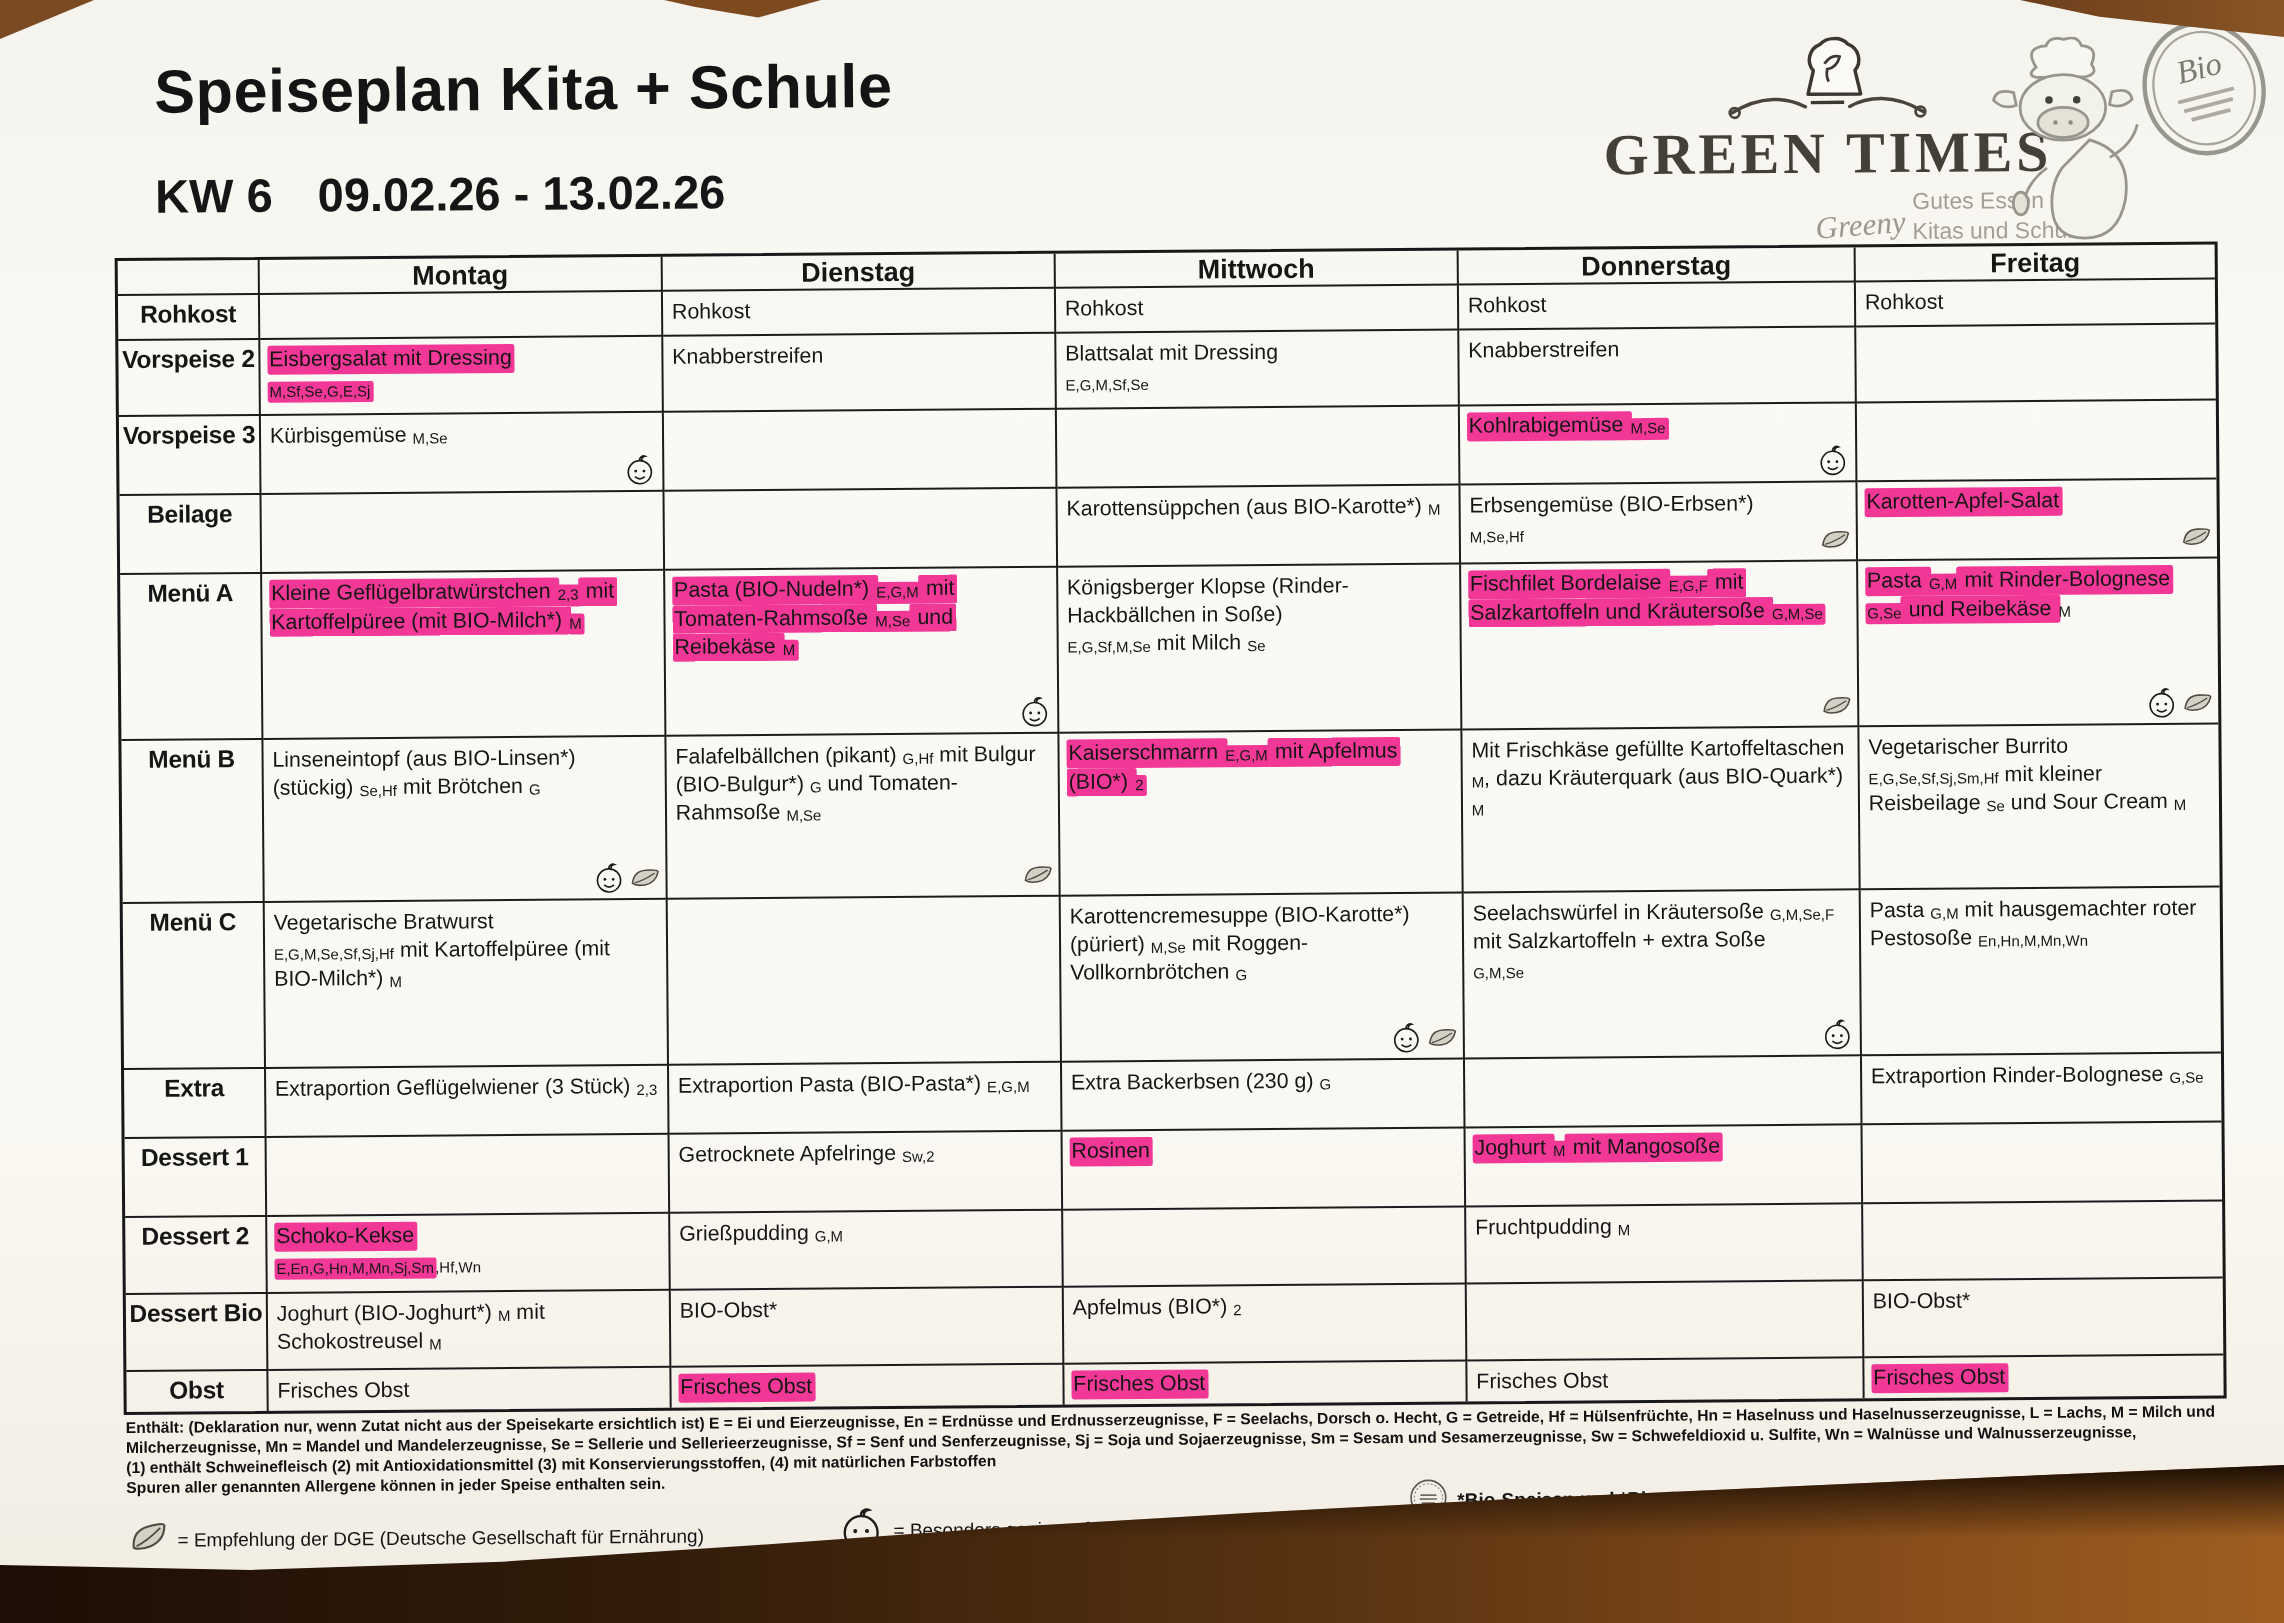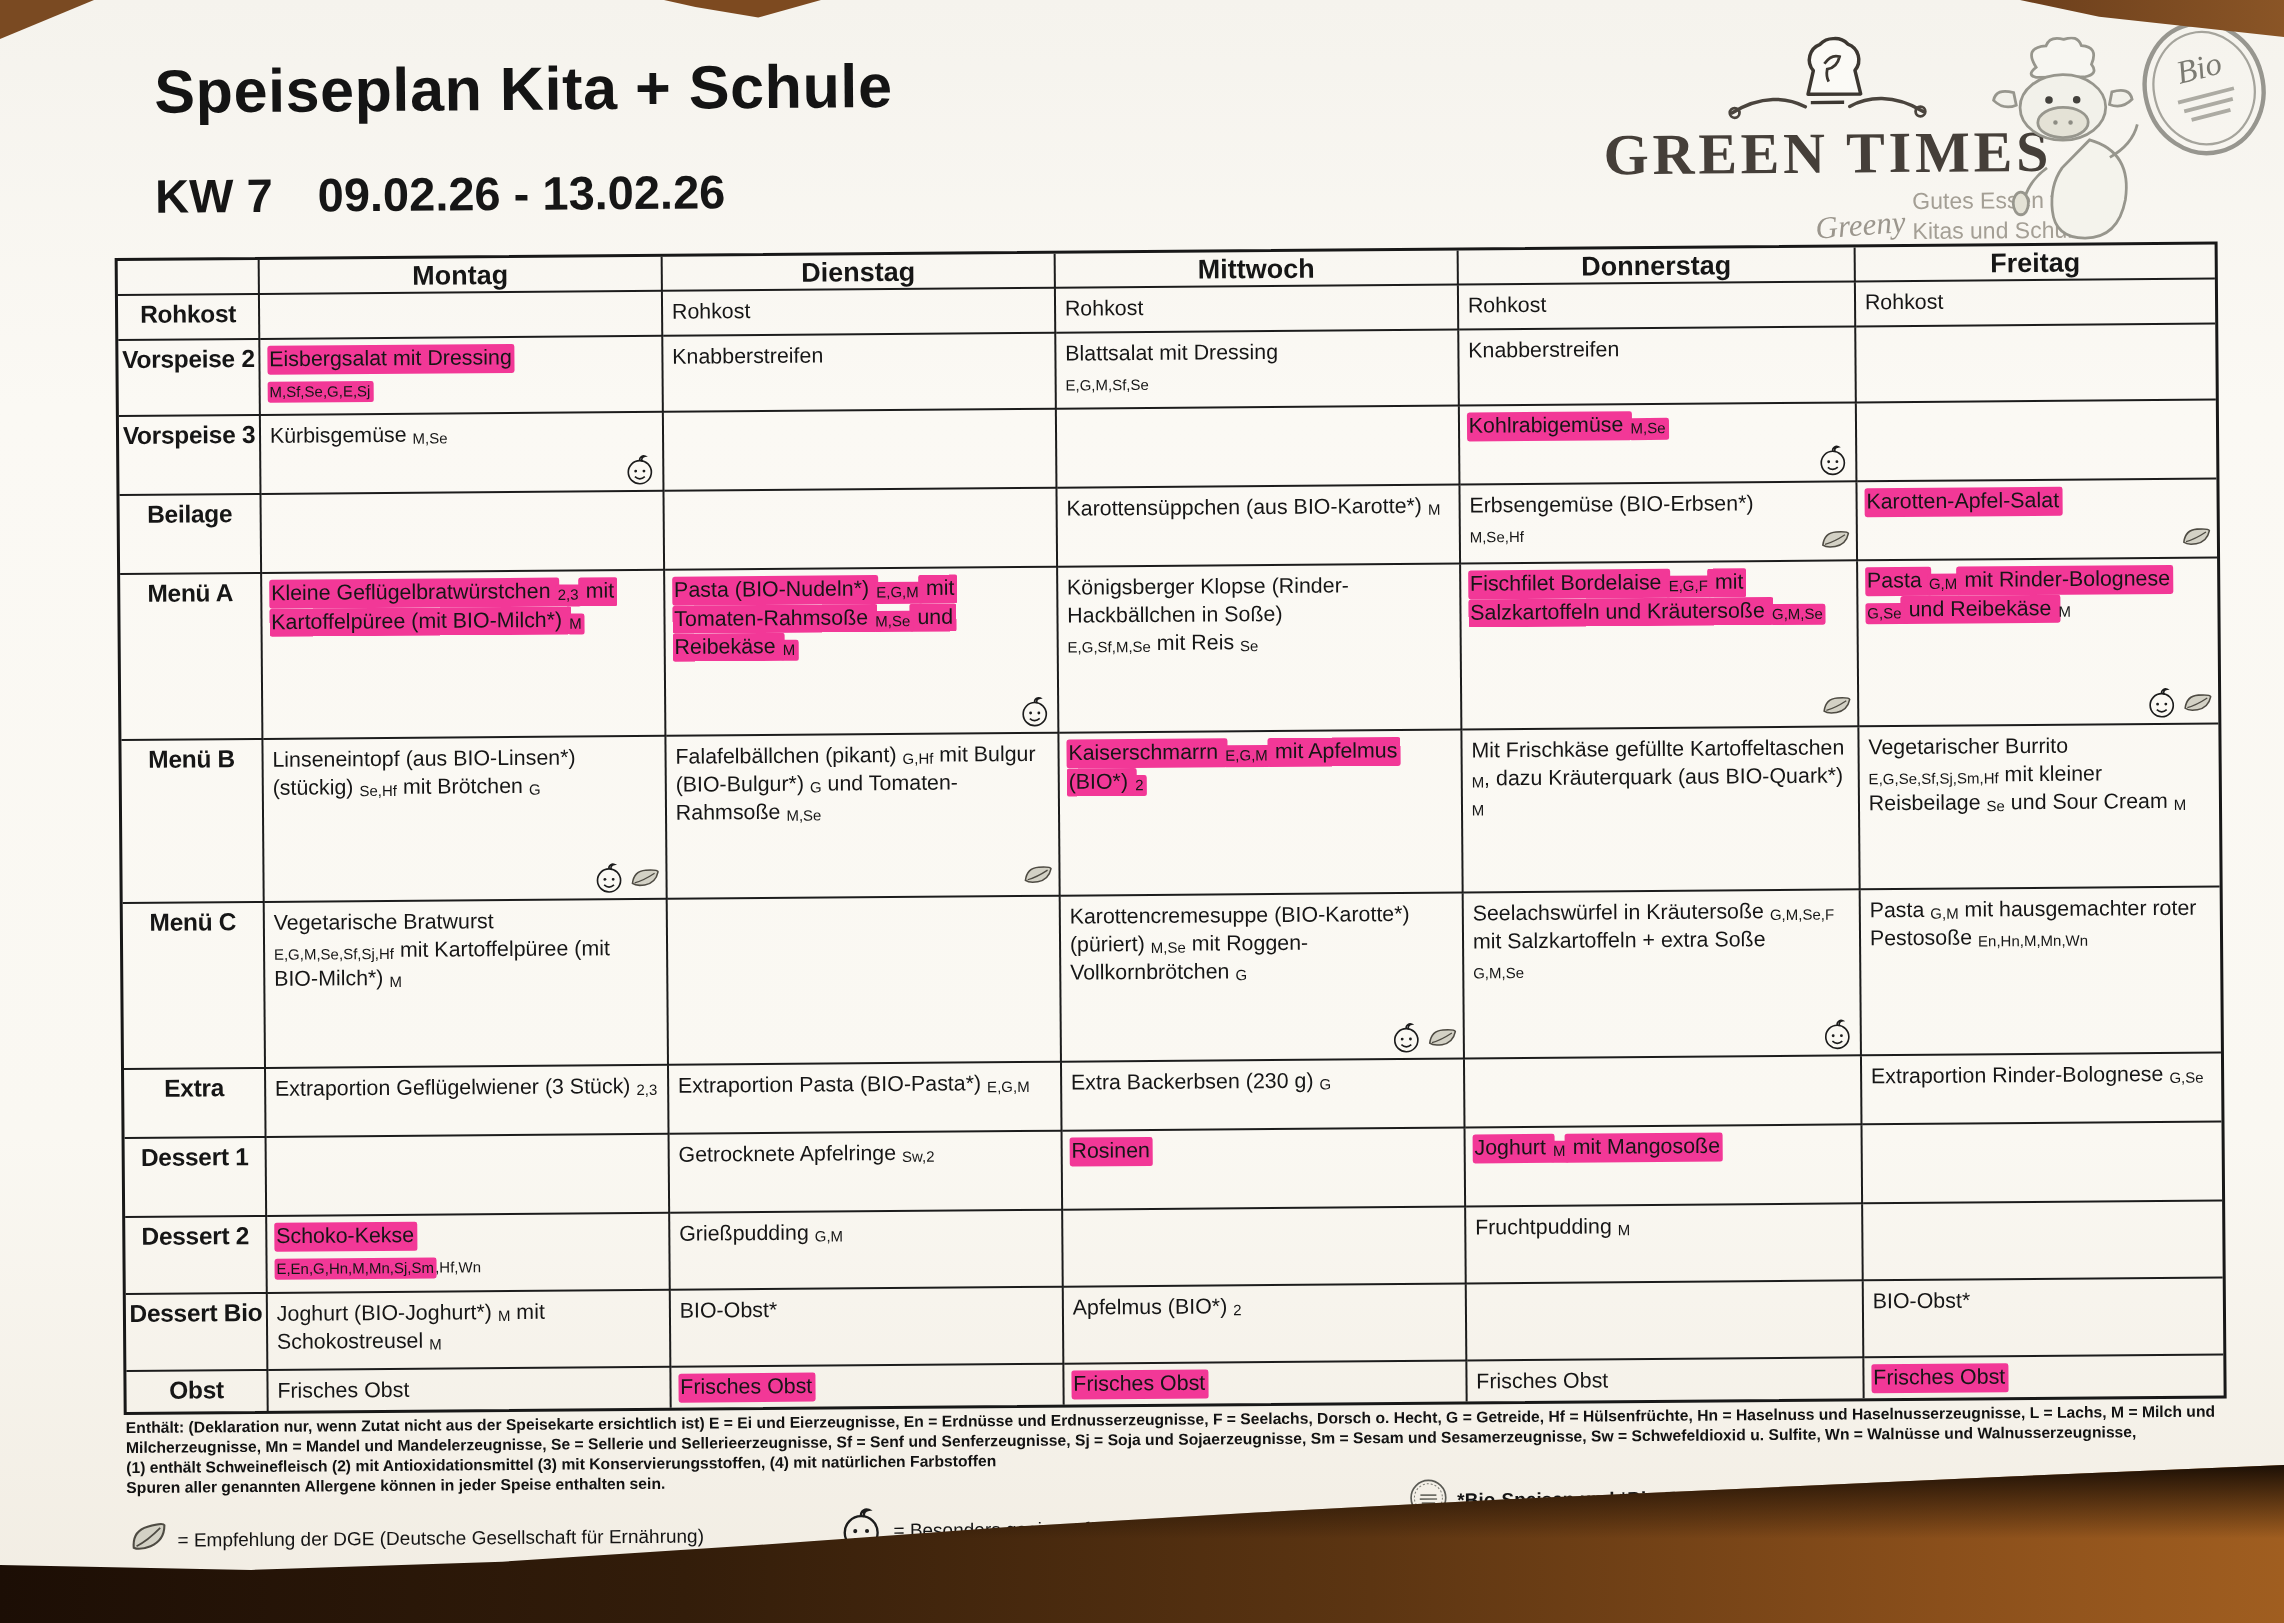--- a/index.html
+++ b/index.html
@@ -65,21 +65,21 @@
   #co-tel { left:1054px; top:1565px !important; } #co-fax { left:1281px; top:1562px !important; }
   #co-mail { left:1548px; top:1560px !important; } #co-web { left:1857px; top:1555px !important; }
 </style>
 </head>
 <body>
 
 <div id="sheet">
 
   <h1 id="page-title">Speiseplan Kita + Schule</h1>
   <div id="kw-line">
-    <span>KW 7</span><span class="range">09.02.26 - 13.02.26</span>
+    <span>KW 6</span><span class="range">09.02.26 - 13.02.26</span>
   </div>
 
   <div id="chefhat">
     <svg width="208" height="104" viewBox="0 0 300 150">
       <path d="M12 122 C55 96 92 100 118 114" fill="none" stroke="#4a443d" stroke-width="5" stroke-linecap="round"></path>
       <circle cx="16" cy="122" r="7" fill="none" stroke="#4a443d" stroke-width="4"></circle>
       <path d="M288 122 C245 96 208 100 182 114" fill="none" stroke="#4a443d" stroke-width="5" stroke-linecap="round"></path>
       <circle cx="284" cy="122" r="7" fill="none" stroke="#4a443d" stroke-width="4"></circle>
       <path d="M122 96 l8 -34 a24 24 0 0 1 10 -38 a26 26 0 0 1 20 -8 a26 26 0 0 1 20 8 a24 24 0 0 1 10 38 l8 34 z" fill="#fbfaf6" stroke="#3c3731" stroke-width="5" stroke-linejoin="round"></path>
       <path d="M146 52 q10 -14 22 -10 q-4 16 -18 18 q-2 10 2 18" fill="none" stroke="#3c3731" stroke-width="4"></path>
@@ -191,21 +191,21 @@
           <span>
             <svg width="33" height="33" viewBox="0 0 60 60">
               <circle cx="30" cy="35" r="21" fill="none" stroke="#1c1c1c" stroke-width="3"></circle>
               <path d="M30 14 c-1 -7 6 -10 10 -8 c-6 1 -7 5 -6 9" fill="none" stroke="#1c1c1c" stroke-width="3"></path>
               <circle cx="22.5" cy="33" r="2.6" fill="#1c1c1c"></circle>
               <circle cx="37.5" cy="33" r="2.6" fill="#1c1c1c"></circle>
               <path d="M21 43 q9 8 18 0" fill="none" stroke="#1c1c1c" stroke-width="3"></path>
             </svg>
           </span>
         </div></div>
-      <div class="cell"><span>Königsberger Klopse (Rinder-Hackbällchen in Soße)</span><br><span class="al ">E,G,Sf,M,Se</span><span> mit Reis </span><span class="al ">Se</span></div>
+      <div class="cell"><span>Königsberger Klopse (Rinder-Hackbällchen in Soße)</span><br><span class="al ">E,G,Sf,M,Se</span><span> mit Milch </span><span class="al ">Se</span></div>
       <div class="cell"><span class="hl">Fischfilet Bordelaise </span><span class="al hl">E,G,F</span><span class="hl"> mit Salzkartoffeln und Kräutersoße </span><span class="al hl">G,M,Se</span><div class="icons">
           <span>
             <svg width="31" height="31" viewBox="0 0 60 60" style="transform:rotate(12deg)">
               <path d="M10 44 Q8 20 30 14 Q52 8 54 12 Q54 34 34 42 Q18 48 10 44 Z" fill="#d3d1c5" stroke="#4e4b43" stroke-width="3"></path>
               <path d="M14 42 Q30 34 48 16" fill="none" stroke="#4e4b43" stroke-width="2.5"></path>
             </svg>
           </span>
         </div></div>
       <div class="cell"><span class="hl">Pasta </span><span class="al hl">G,M</span><span class="hl"> mit Rinder-Bolognese </span><span class="al hl">G,Se</span><span class="hl"> und Reibekäse </span><span class="al ">M</span><div class="icons">
           <span>

